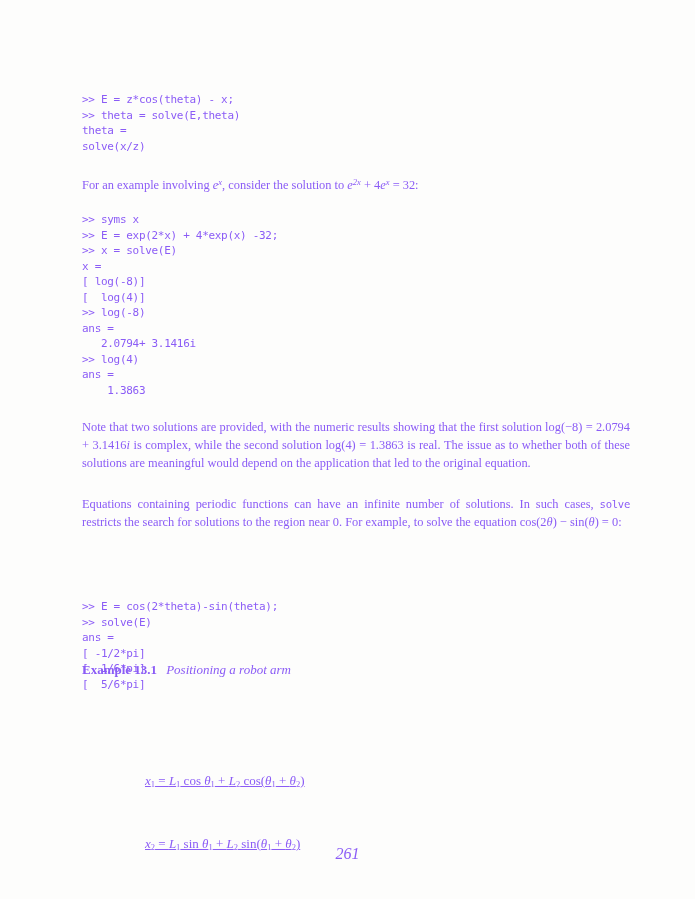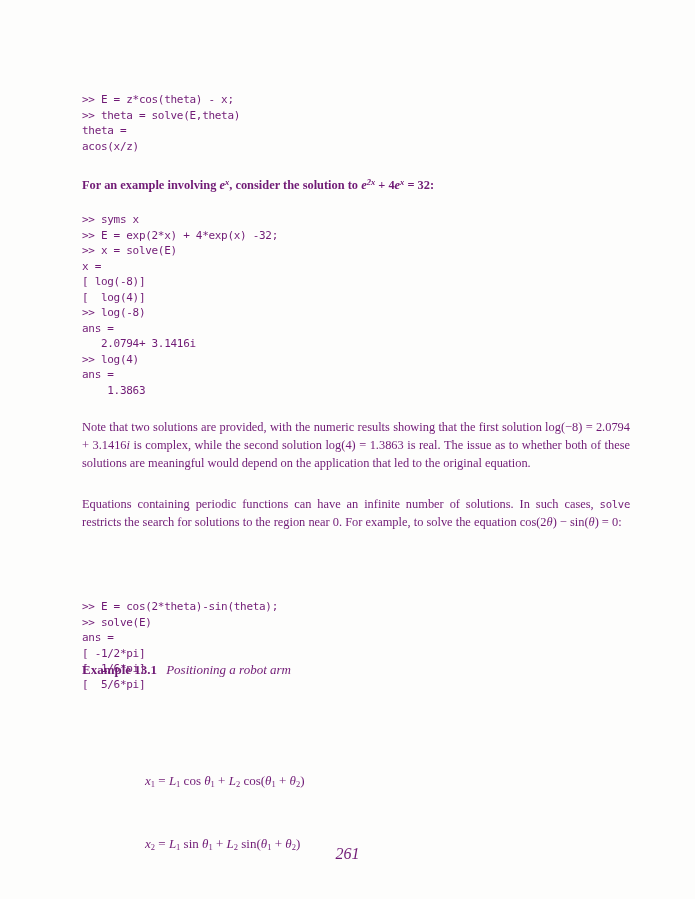--- a/index.html
+++ b/index.html
@@ -6,21 +6,21 @@
     margin: 0;
     padding: 0;
     background: #ffffff;
   }
   .page {
     position: relative;
     width: 695px;
     height: 899px;
     background: #fdfdfc;
     font-family: "Liberation Serif", serif;
-    color: #701a75;
+    color: #8b5cf6;
     overflow: hidden;
   }
   .block {
     position: absolute;
     left: 82px;
   }
   .code-block {
     font-family: "DejaVu Sans Mono", monospace;
     font-size: 11px;
     line-height: 15.5px;
@@ -57,48 +57,49 @@
   }
   .example-heading {
     font-size: 13px;
   }
   .example-label { font-weight: bold; }
   .example-title { font-style: italic; margin-left: 9px; }
   .equation {
     position: absolute;
     left: 145px;
     font-size: 13px;
+    text-decoration: underline;
   }
   .page-number {
     position: absolute;
     left: 0;
     top: 845px;
     width: 695px;
     text-align: center;
     font-size: 16px;
     font-style: italic;
   }
   
   #code1 { top: 92px; }
-  #para-intro { top: 175px; font-weight: bold; }
+  #para-intro { top: 175px; }
   #code2 { top: 212px; }
   #para-note { top: 418px; }
   #para-periodic { top: 495px; }
   #code3 { top: 588px; margin-top: 11px; }
   #example-heading { top: 662px; }
   #para-consider { top: 716px; }
   #eq1 { top: 773px; }
   #eq2 { top: 836px; }
 </style>
 </head>
 <body>
 
 <div class="page">
 
-  <div id="code1" class="block code-block"><div class="code-line">&gt;&gt; E = z*cos(theta) - x;</div><div class="code-line">&gt;&gt; theta = solve(E,theta)</div><div class="code-line">theta =</div><div class="code-line">acos(x/z)</div></div>
+  <div id="code1" class="block code-block"><div class="code-line">&gt;&gt; E = z*cos(theta) - x;</div><div class="code-line">&gt;&gt; theta = solve(E,theta)</div><div class="code-line">theta =</div><div class="code-line">solve(x/z)</div></div>
 
   <div id="para-intro" class="block para-single"><span class="seg-rm">For an example involving </span><span class="seg-math">e</span><span class="seg-sup">x</span><span class="seg-rm">, consider the solution to </span><span class="seg-math">e</span><span class="seg-sup">2x</span><span class="seg-rm"> + 4</span><span class="seg-math">e</span><span class="seg-sup">x</span><span class="seg-rm"> = 32:</span></div>
 
   <div id="code2" class="block code-block"><div class="code-line">&gt;&gt; syms x</div><div class="code-line">&gt;&gt; E = exp(2*x) + 4*exp(x) -32;</div><div class="code-line">&gt;&gt; x = solve(E)</div><div class="code-line">x =</div><div class="code-line">[ log(-8)]</div><div class="code-line">[  log(4)]</div><div class="code-line">&gt;&gt; log(-8)</div><div class="code-line">ans =</div><div class="code-line">   2.0794+ 3.1416i</div><div class="code-line">&gt;&gt; log(4)</div><div class="code-line">ans =</div><div class="code-line">    1.3863</div></div>
 
   <div id="para-note" class="block para"><span class="seg-rm">Note that two solutions are provided, with the numeric results showing that the first solution log(−8) = 2.0794 + 3.1416</span><span class="seg-math">i</span><span class="seg-rm"> is complex, while the second solution log(4) = 1.3863 is real. The issue as to whether both of these solutions are meaningful would depend on the application that led to the original equation.</span></div>
 
   <div id="para-periodic" class="block para"><span class="seg-rm">Equations containing periodic functions can have an infinite number of solutions. In such cases, </span><span class="seg-code">solve</span><span class="seg-rm"> restricts the search for solutions to the region near 0. For example, to solve the equation cos(2</span><span class="seg-math">θ</span><span class="seg-rm">) − sin(</span><span class="seg-math">θ</span><span class="seg-rm">) = 0:</span></div>
 
   <div id="code3" class="block code-block"><div class="code-line">&gt;&gt; E = cos(2*theta)-sin(theta);</div><div class="code-line">&gt;&gt; solve(E)</div><div class="code-line">ans =</div><div class="code-line">[ -1/2*pi]</div><div class="code-line">[  1/6*pi]</div><div class="code-line">[  5/6*pi]</div></div>

